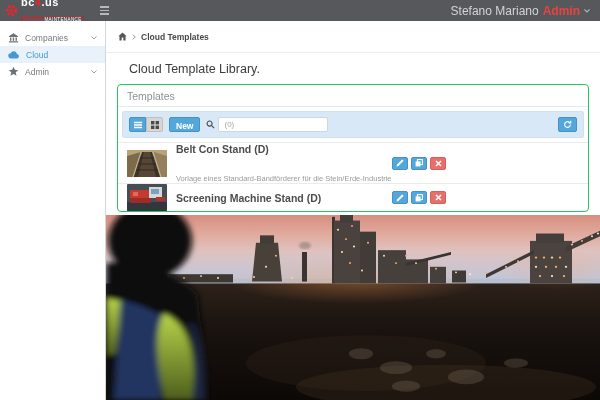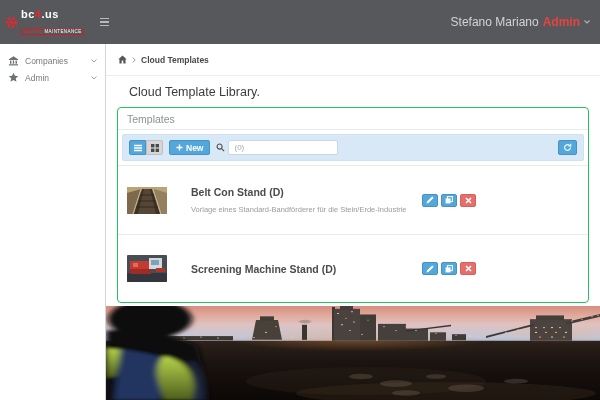--- a/index.html
+++ b/index.html
@@ -1,21 +1,21 @@
 <!DOCTYPE html>
 <html><head>
 <meta charset="utf-8">
 <style>
   * { margin:0; padding:0; box-sizing:border-box; }
   html,body { width:600px; height:400px; overflow:hidden; }
   body { font-family:"Liberation Sans", sans-serif; background:#fff; }
   .app { width:600px; height:400px; position:relative; display:flex; flex-direction:column; overflow:hidden; }
 
   
-  .navbar { height:44px; background:#56585b; display:flex; align-items:center; flex:none; }
+  .navbar { height:21px; background:#56585b; display:flex; align-items:center; flex:none; }
   .brand { display:flex; align-items:center; gap:3px; padding:0 4px 0 5px; height:100%; }
   .brand-text { line-height:1; }
   .brand-line1 { font-size:11px; font-weight:bold; color:#fff; letter-spacing:.5px; }
   .brand-line1 .num { color:#e8262d; }
   .brand-line2 { font-size:4.5px; letter-spacing:.4px; color:#fff; border:1px solid #c52026; padding:0 1px; margin-top:1px; display:inline-block; }
   .brand-line2 .red { color:#e8262d; }
   .hamburger { margin-left:8px; display:flex; flex-direction:column; gap:2px; padding:4px; cursor:pointer; }
   .hamburger span { display:block; width:9px; height:1.5px; background:#b6b9bd; }
   .user { margin-left:auto; margin-right:10px; display:flex; align-items:center; gap:4px; font-size:12px; color:#d2d4d7; cursor:pointer; }
   .user .role { color:#e8433f; font-weight:bold; }
@@ -35,38 +35,38 @@
   .breadcrumb .crumb { font-weight:bold; color:#48484a; }
   .breadcrumb .home { color:#55575a; cursor:pointer; display:flex; }
 
   
   .page-title { font-size:12.5px; font-weight:400; color:#3c3c3e; margin:9px 23px 8px; flex:none; }
 
   
   .panel { margin:0 11px; border:1px solid #22c55e; border-radius:4px; background:#fff; flex:none; }
   .panel-title { padding:5px 9px 4px; font-size:10.5px; color:#8b9196; border-bottom:1px solid #e8ebee; }
   .toolbar { margin:4px; padding:5px 6px; background:#d8e8f6; border:1px solid #cfe2f3; border-radius:2px; display:flex; align-items:center; }
-  .btn { height:15px; display:inline-flex; align-items:center; justify-content:center; border-radius:2px; border:1px solid transparent; cursor:pointer; }
+  .btn { height:15px; display:inline-flex; align-items:center; justify-content:center; border-radius:2px; border:1px solid transparent; cursor:pointer;flex-direction:column; }
   .btn-view { width:17px; }
   .btn-blue { background:#54a7db; border-color:#4593c6; color:#fff; }
   .btn-grey { background:#d6d6d6; border-color:#bfbfbf; color:#4a4a4a; }
   .btn-group { display:flex; }
   .btn-group .btn:first-child { border-radius:2px 0 0 2px; }
   .btn-group .btn:last-child { border-radius:0 2px 2px 0; }
   .btn-new { font-size:8.5px; padding:0 6px; gap:3px; margin-left:6px; font-weight:bold; }
   .search-ico { margin-left:6px; margin-right:3px; color:#4a4a4a; display:flex; }
   .search-input { width:110px; height:15px; border:1px solid #c8d8e6; border-radius:2px; font-size:8px; padding:0 5px; color:#555; font-family:"Liberation Sans",sans-serif; }
   .search-input::placeholder { color:#a9a9a9; }
   .btn-refresh { width:19px; margin-left:auto; }
 
-  .tpl-row { display:flex; align-items:center; padding:20px 9px; border-top:1px solid #ebebeb;gap:15px; }
+  .tpl-row { display:flex; align-items:center; padding:0 9px; border-top:1px solid #ebebeb; }
   .thumb { width:40px; height:27px; margin-right:9px; flex:none; border-radius:1px; overflow:hidden; }
   .row-text { width:216px; flex:none; }
   .row-title { font-size:10.5px; font-weight:bold; color:#4c4c4e; }
-  .row-sub { font-size:7.5px; color:#9b9b9b; margin-top:7px; }
+  .row-sub { font-size:7.5px; color:#9b9b9b; margin-top:19px; }
   .row-actions { display:flex; gap:3px; }
   .btn-sm { width:16px; height:13px; border-radius:2px; display:inline-flex; align-items:center; justify-content:center; cursor:pointer; }
   .btn-edit, .btn-copy { background:#54a7db; border:1px solid #4593c6; color:#fff; }
   .btn-del { background:#e4706c; border:1px solid #d95f5b; color:#fff; }
 
   
   .hero { flex:1; margin-top:3px; min-height:0; }
   .hero svg { width:100%; height:100%; display:block; }
 </style>
 </head>
@@ -107,20 +107,26 @@
           <path d="M1 4.6 L6 1.4 L11 4.6 L11 5.4 L1 5.4 Z"></path>
           <rect x="2.2" y="6" width="1.5" height="3.6"></rect>
             <rect x="5.2" y="6" width="1.5" height="3.6"></rect>
             <rect x="8.2" y="6" width="1.5" height="3.6"></rect>
           <rect x="1" y="10.1" width="10" height="1.3"></rect>
         </svg>
         <span>Companies</span>
         <svg class="chev" width="6" height="4" viewBox="0 0 6 4">
             <path d="M0.5 0.5 L3 3 L5.5 0.5" fill="none" stroke="currentColor" stroke-width="1"></path>
           </svg>
+      </div>
+      <div class="side-item active">
+        <svg width="12" height="9" viewBox="0 0 12 9" fill="#4697d2">
+          <path d="M3 8.5 a2.6 2.6 0 0 1 -.3 -5.2 a3.2 3.2 0 0 1 6.2 .7 a2.2 2.2 0 0 1 -.4 4.5 Z"></path>
+        </svg>
+        <span>Cloud</span>
       </div>
       <div class="side-item">
         <svg width="11" height="11" viewBox="0 0 12 12" fill="#6c7176">
           <path d="M6 0.8 L7.5 4.2 L11.2 4.5 L8.4 6.9 L9.3 10.5 L6 8.6 L2.7 10.5 L3.6 6.9 L0.8 4.5 L4.5 4.2 Z"></path>
         </svg>
         <span>Admin</span>
         <svg class="chev" width="6" height="4" viewBox="0 0 6 4">
             <path d="M0.5 0.5 L3 3 L5.5 0.5" fill="none" stroke="currentColor" stroke-width="1"></path>
           </svg>
       </div>

